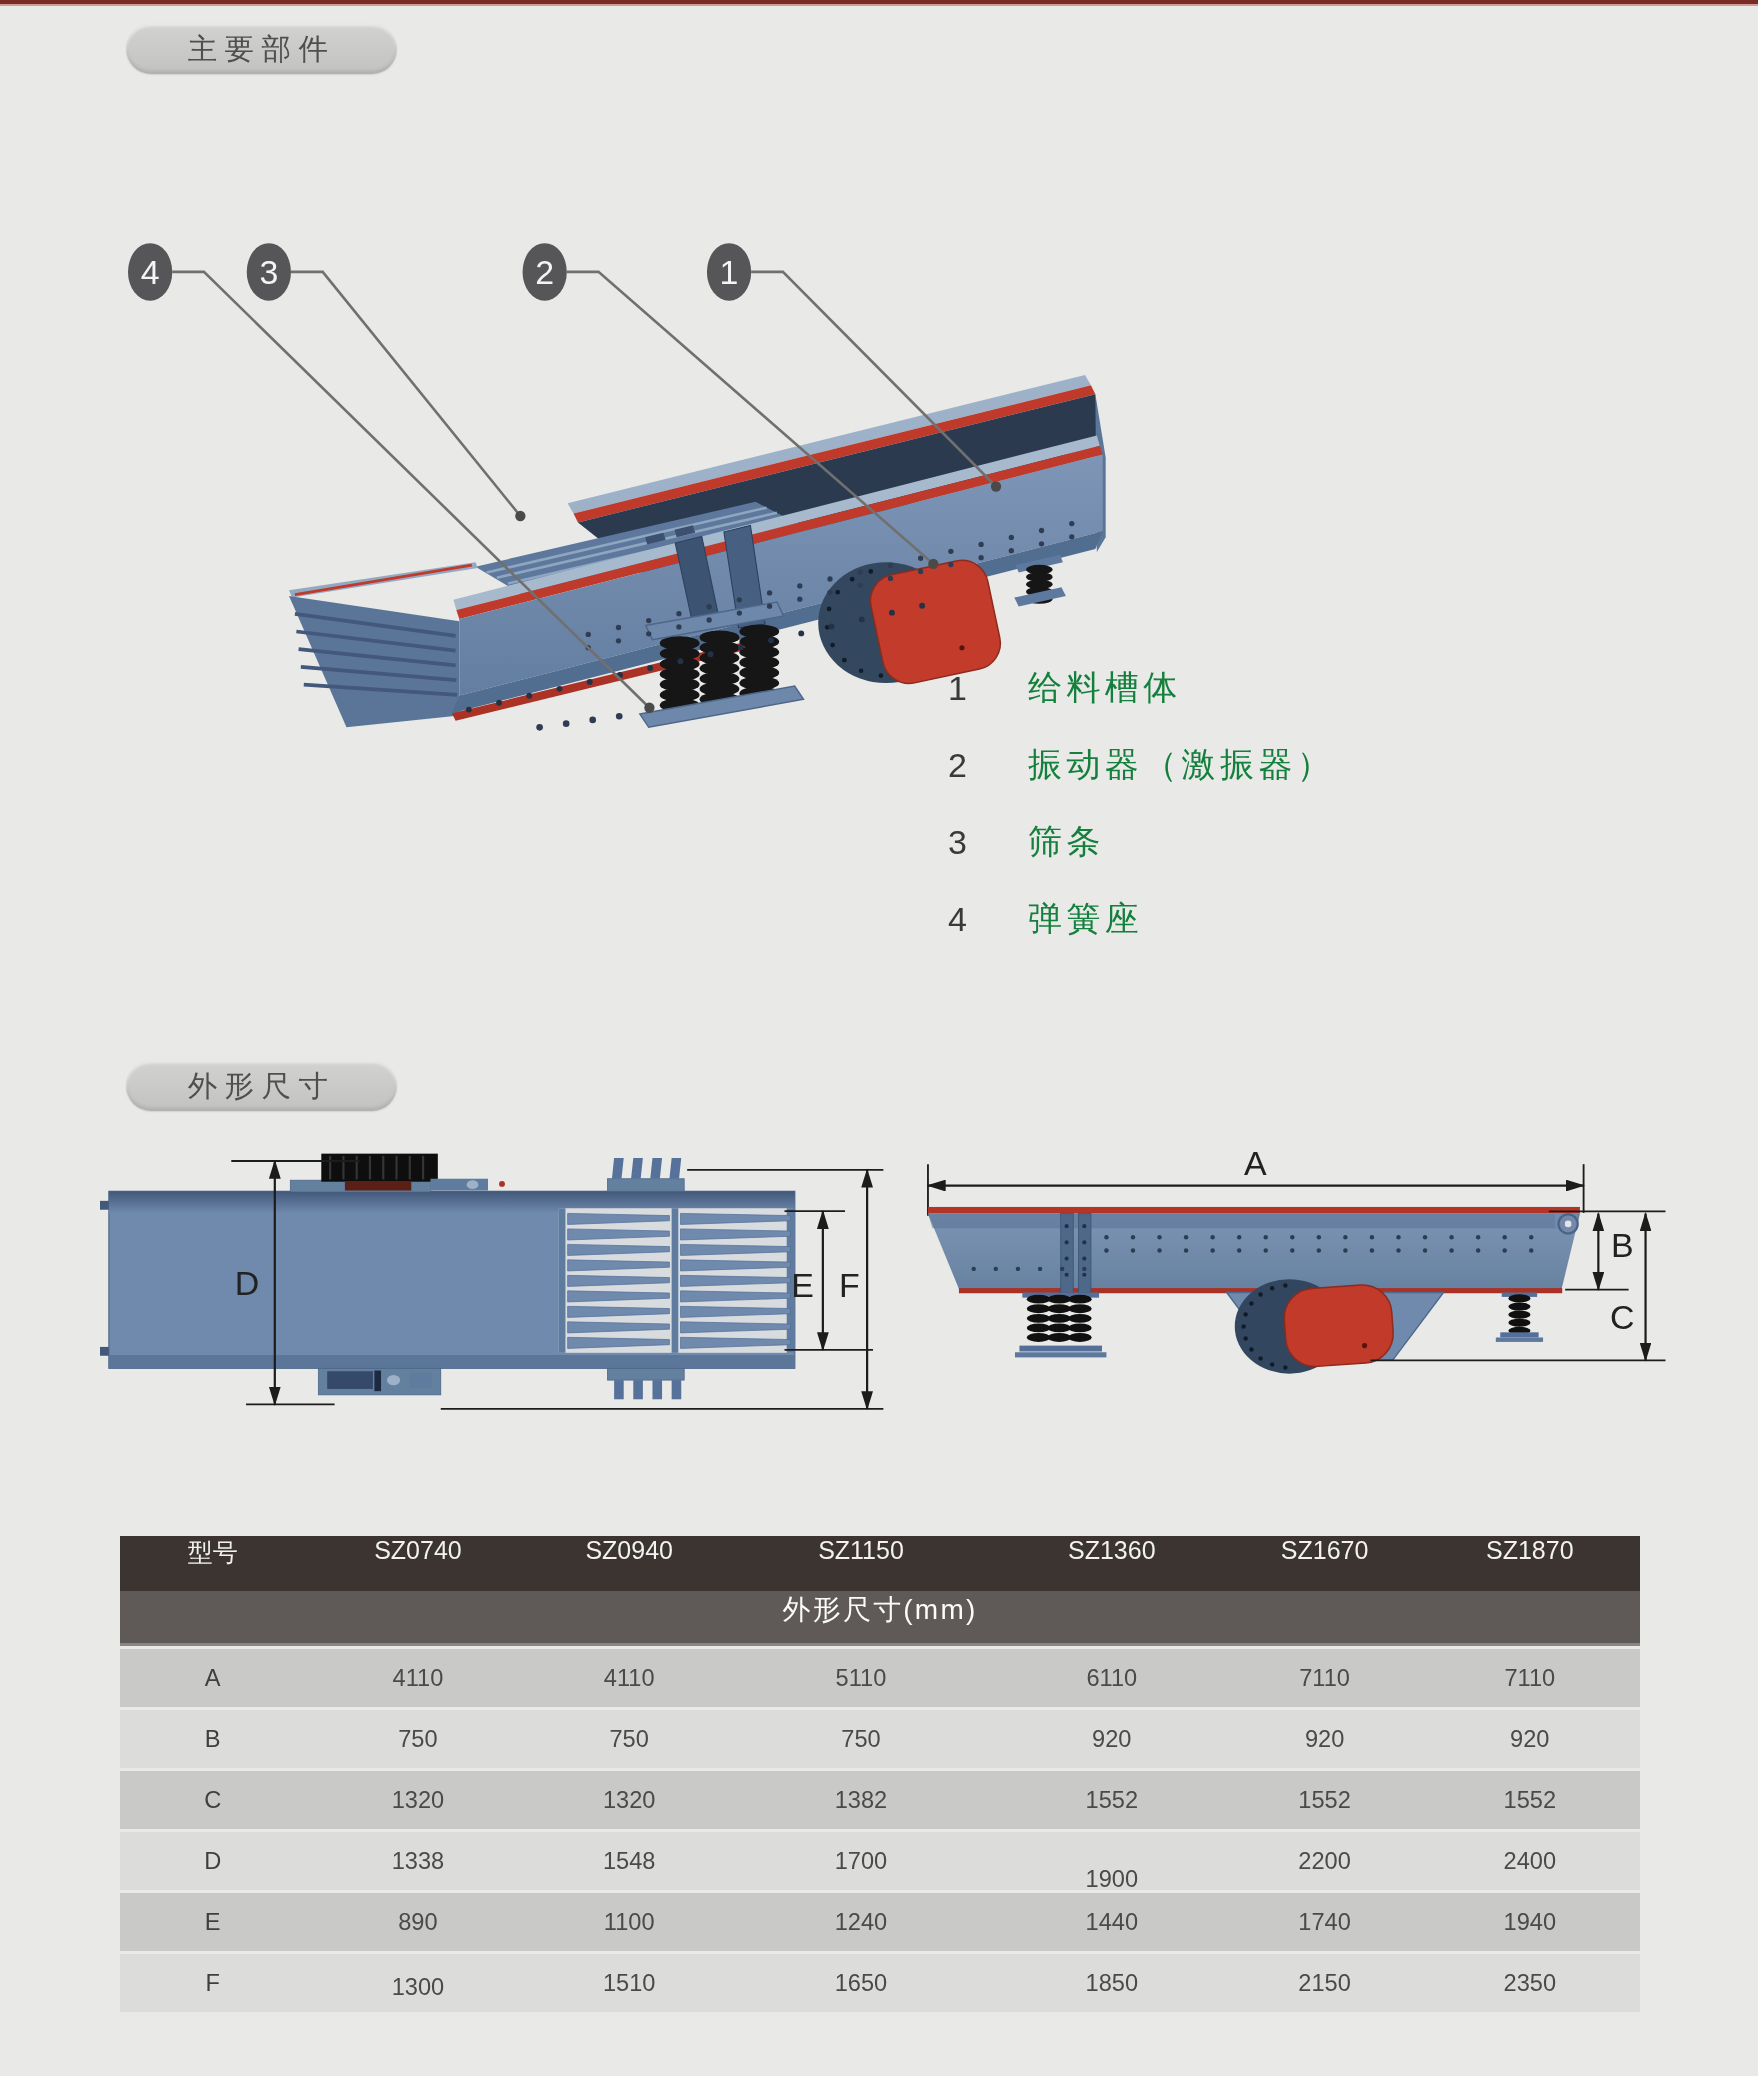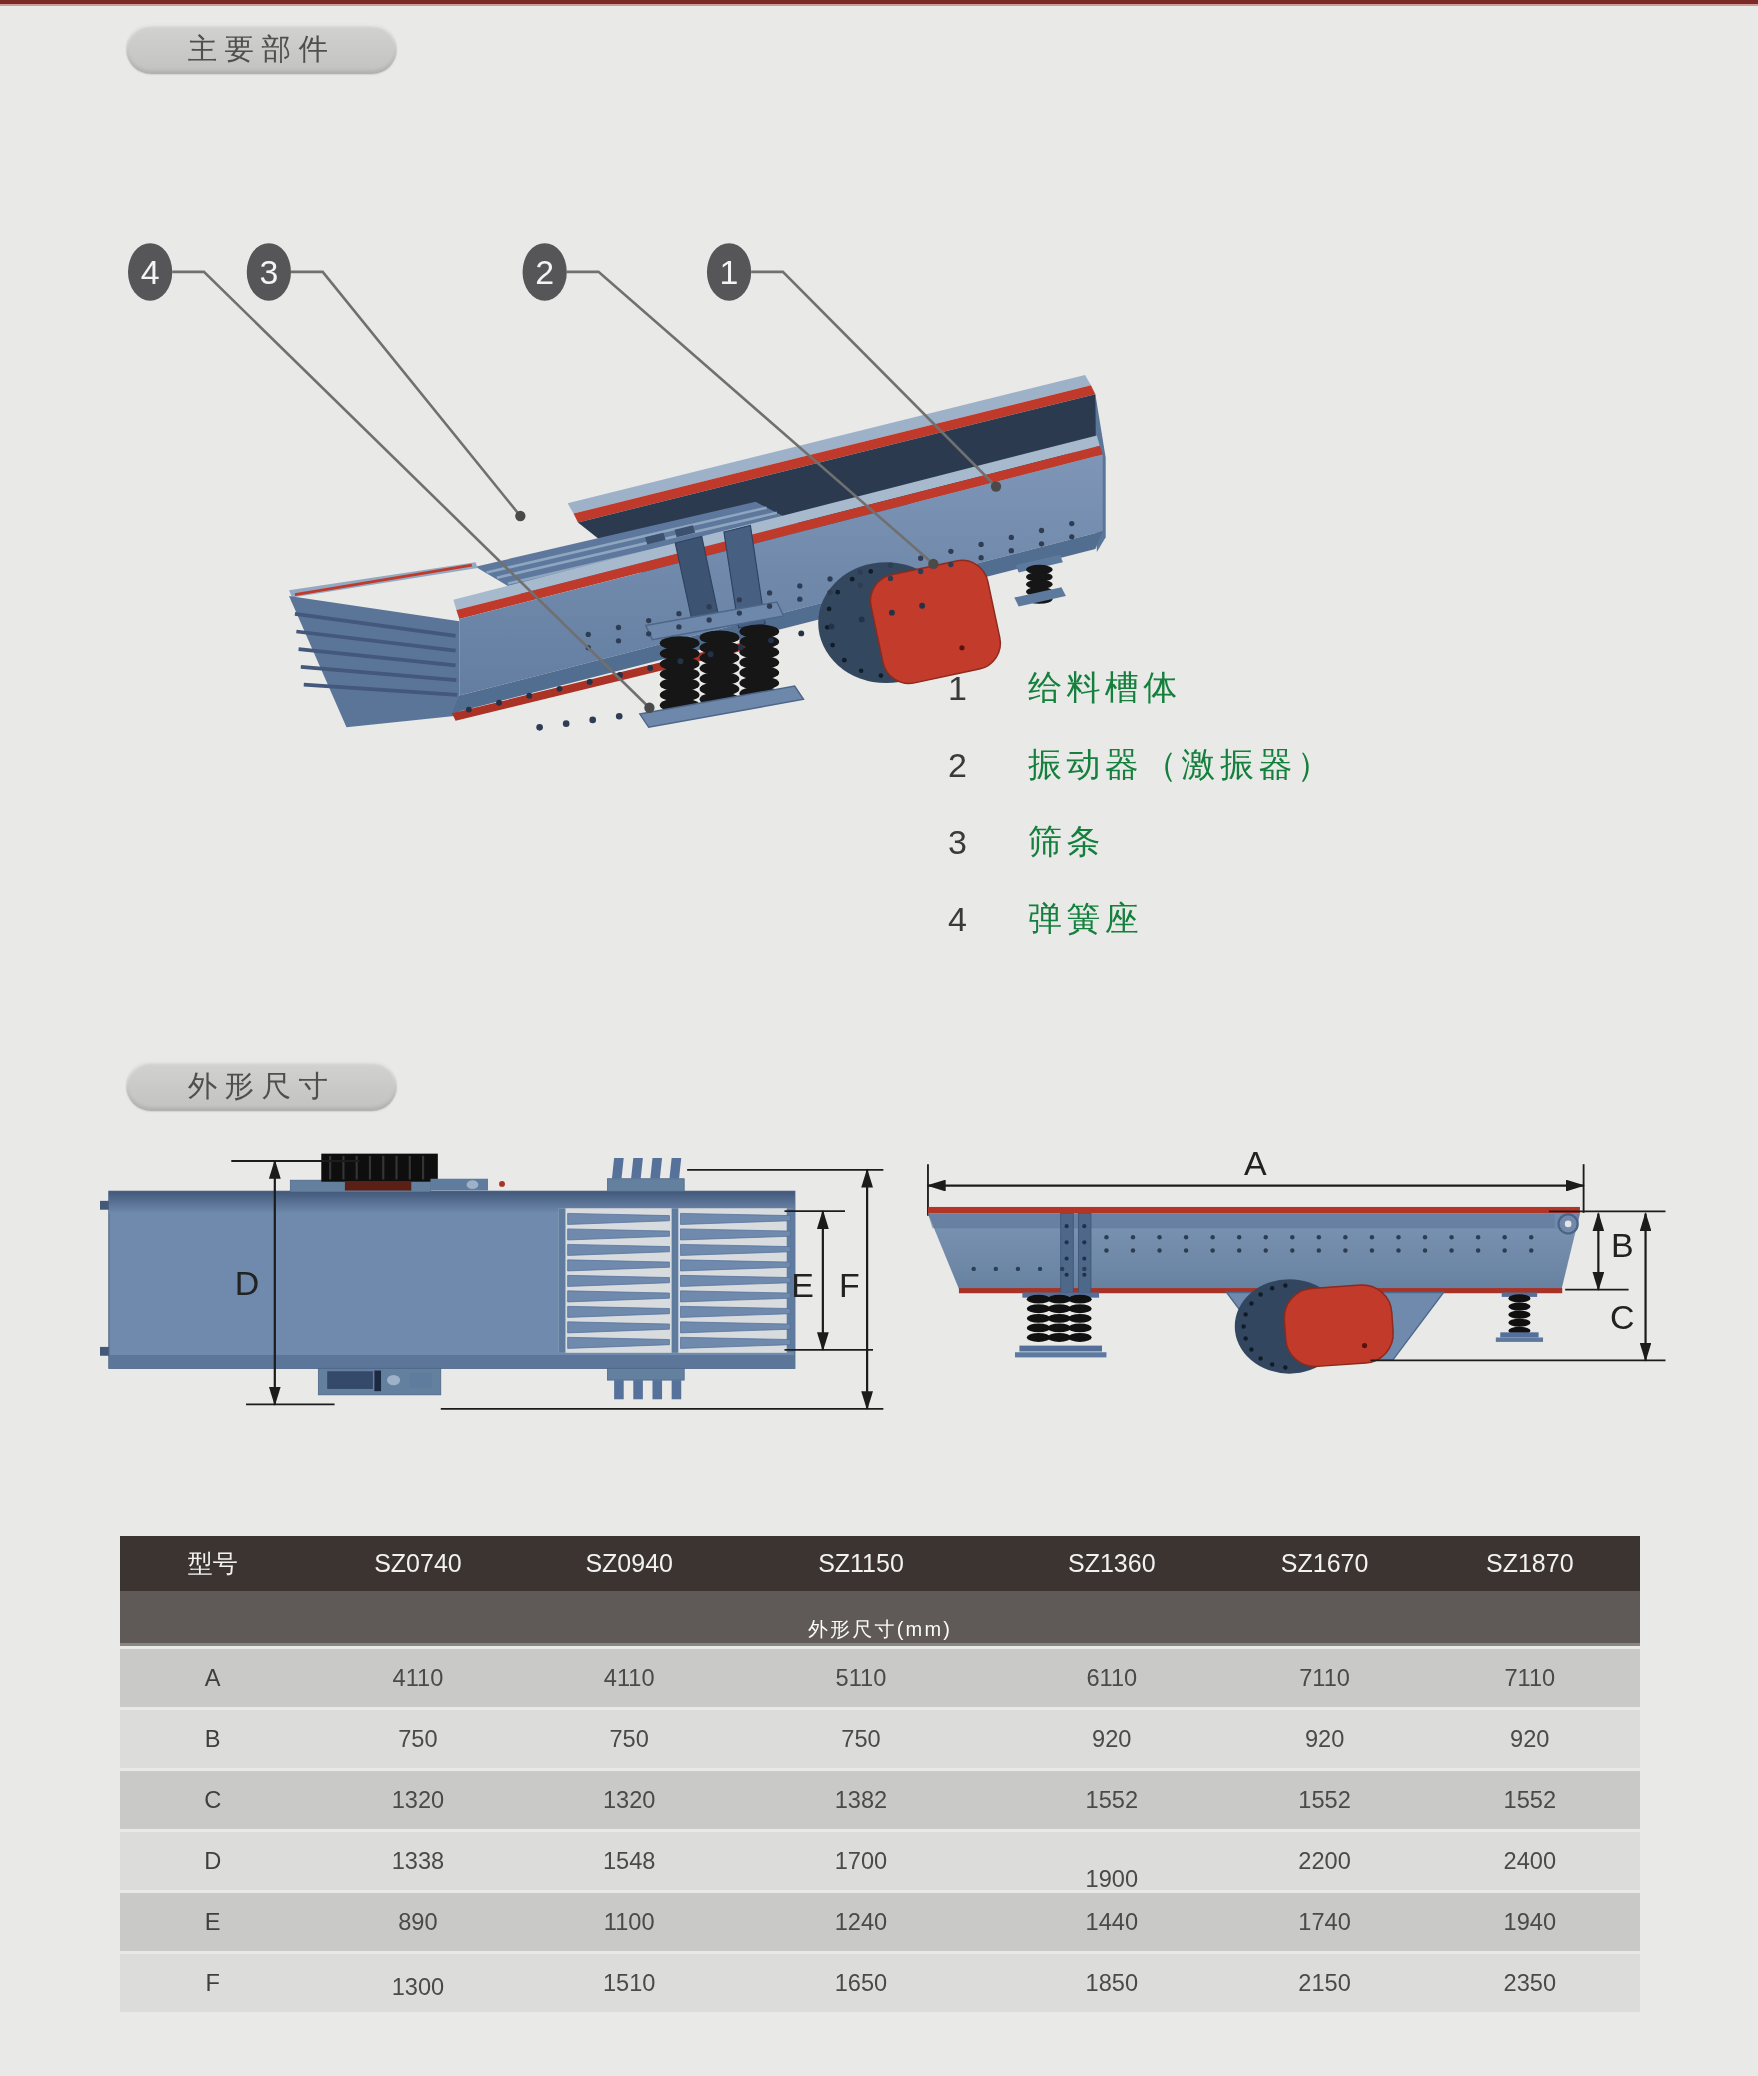--- a/index.html
+++ b/index.html
@@ -25,24 +25,24 @@
   .leg-num{width:80px;font-size:34px;color:#3a3a3a}
   .leg-label{font-size:34px;color:#15803d;letter-spacing:4.4px}
 
   .abs{position:absolute}
   svg{display:block}
   .dim-line{stroke:#1c1c1c;stroke-width:3;fill:none}
   .tick{stroke:#1c1c1c;stroke-width:2.5;fill:none}
   .dim-label{font-size:46px;fill:#222;font-family:"Liberation Sans",sans-serif}
 
   .tbl{position:absolute;left:120px;top:1536px;width:1520px}
-  .tbl-head{display:flex;height:55px;background:#3b3431;align-items:center}
+  .tbl-head{display:flex;height:55px;background:#3b3431;align-items:flex-start}
   .tbl-head .cell{color:#f2f2f1;font-size:25px}
-  .tbl-sub{height:52px;background:#5f5a57;color:#fbfbfb;display:flex;align-items:flex-end;justify-content:center;
-    font-size:20px;letter-spacing:2.2px;border-bottom:3px solid #8a8684}
+  .tbl-sub{height:52px;background:#5f5a57;color:#fbfbfb;display:flex;align-items:flex-start;justify-content:center;
+    font-size:28px;letter-spacing:2.2px;border-bottom:3px solid #8a8684}
   .trow{display:flex;height:58px;margin-top:3px;align-items:center}
   .trow.dark{background:#c9c9c8}
   .trow.light{background:#dcdcdb}
   .cell{text-align:center;font-size:23.6px;color:#4a4a4a}
 </style>
 </head>
 <body>
 
 <div class="top-bar"></div>
 

